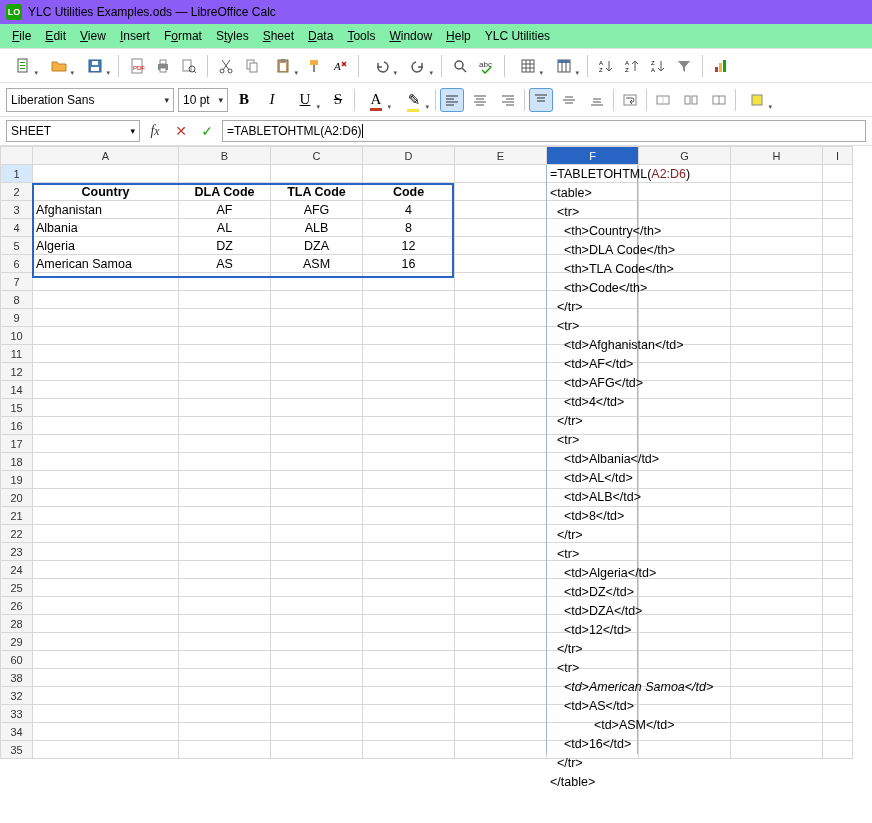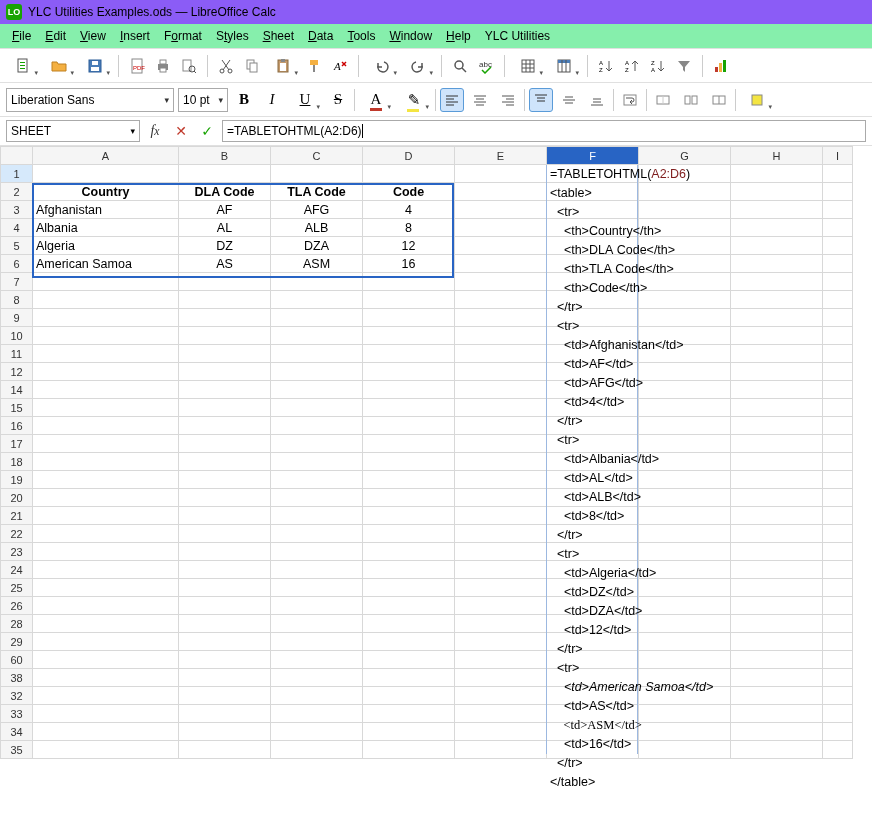--- a/index.html
+++ b/index.html
@@ -1379,18 +1379,18 @@
       <div class="row-f-text" style="left: 550px; top: 382px;">&nbsp;&nbsp;&lt;/tr&gt;</div>
       <div class="row-f-text" style="left: 550px; top: 401px;">&nbsp;&nbsp;&lt;tr&gt;</div>
       <div class="row-f-text" style="left: 550px; top: 420px;">&nbsp;&nbsp;&nbsp;&nbsp;&lt;td&gt;Algeria&lt;/td&gt;</div>
       <div class="row-f-text" style="left: 550px; top: 439px; text-align: center;">&nbsp;&nbsp;&nbsp;&nbsp;&lt;td&gt;DZ&lt;/td&gt;</div>
       <div class="row-f-text" style="left: 550px; top: 458px;">&nbsp;&nbsp;&nbsp;&nbsp;&lt;td&gt;DZA&lt;/td&gt;</div>
       <div class="row-f-text" style="left: 550px; top: 477px;">&nbsp;&nbsp;&nbsp;&nbsp;&lt;td&gt;12&lt;/td&gt;</div>
       <div class="row-f-text" style="left: 550px; top: 496px;">&nbsp;&nbsp;&lt;/tr&gt;</div>
       <div class="row-f-text" style="left: 550px; top: 515px;">&nbsp;&nbsp;&lt;tr&gt;</div>
       <div class="row-f-text" style="left: 550px; top: 534px; font-style: italic;">&nbsp;&nbsp;&nbsp;&nbsp;&lt;td&gt;American&nbsp;Samoa&lt;/td&gt;</div>
       <div class="row-f-text" style="left: 550px; top: 553px;">&nbsp;&nbsp;&nbsp;&nbsp;&lt;td&gt;AS&lt;/td&gt;</div>
-      <div class="row-f-text" style="left: 551px; top: 572px; font-family: Liberation Serif, serif;">&nbsp;&nbsp;&nbsp;&nbsp;&lt;td&gt;ASM&lt;/td&gt;</div>
+      <div class="row-f-text" style="left: 580px; top: 572px;">&nbsp;&nbsp;&nbsp;&nbsp;&lt;td&gt;ASM&lt;/td&gt;</div>
       <div class="row-f-text" style="left: 550px; top: 591px;">&nbsp;&nbsp;&nbsp;&nbsp;&lt;td&gt;16&lt;/td&gt;</div>
       <div class="row-f-text" style="left: 550px; top: 610px;">&nbsp;&nbsp;&lt;/tr&gt;</div>
       <div class="row-f-text" style="left: 550px; top: 629px;">&lt;/table&gt;</div>
     </div>
 </div>
 
 </body></html>

